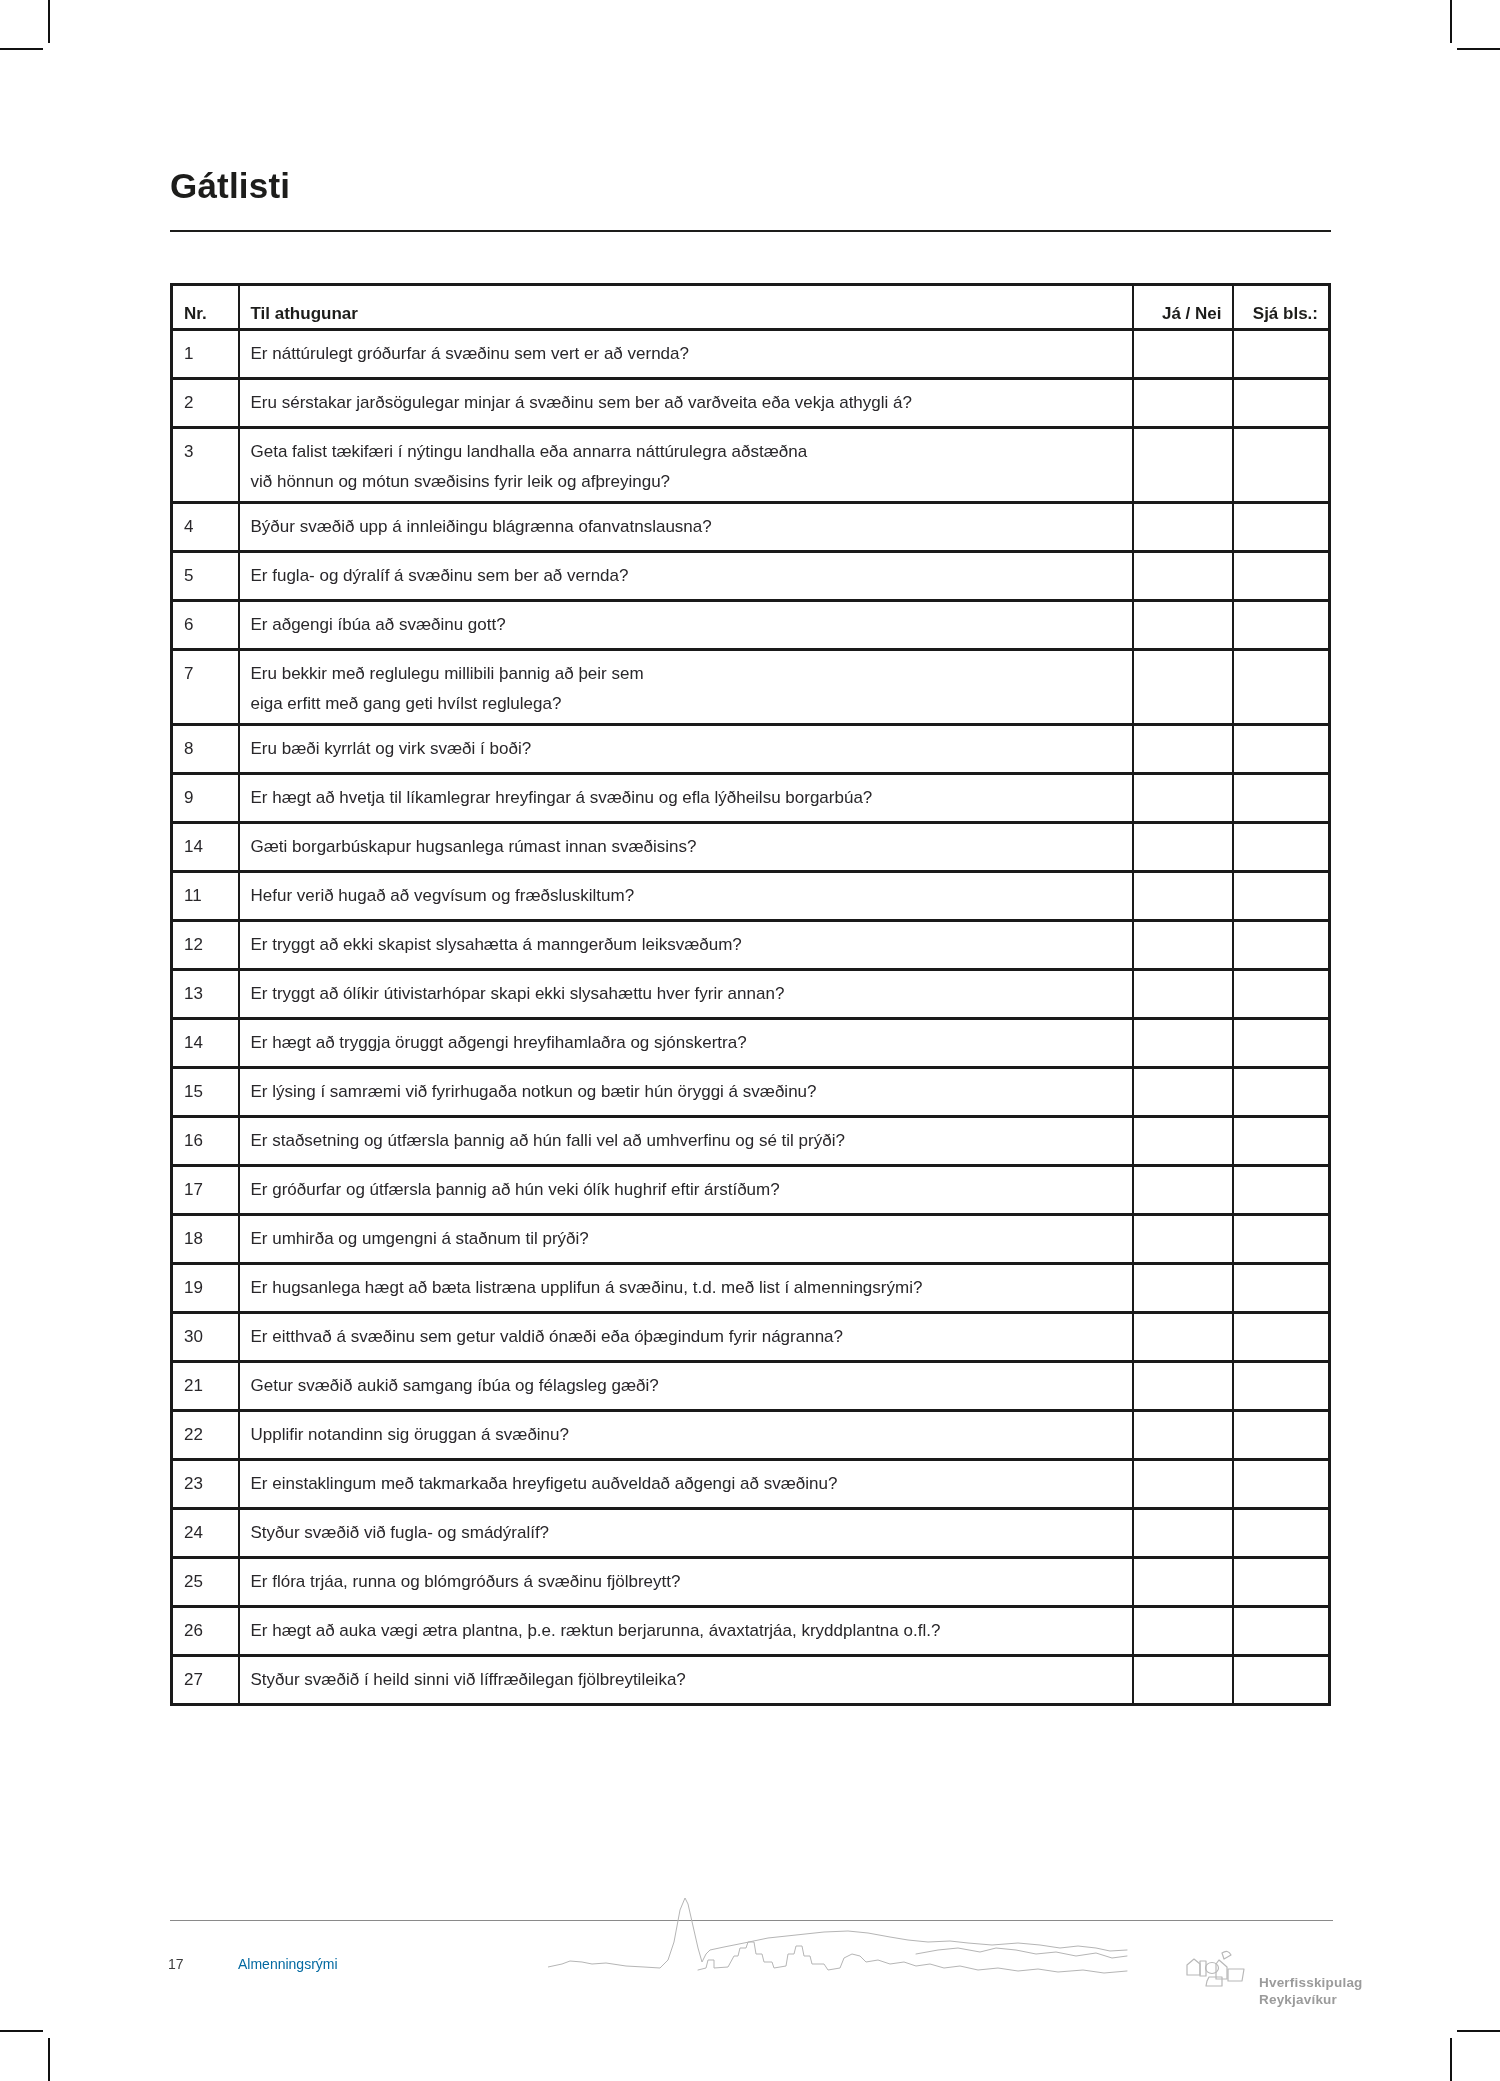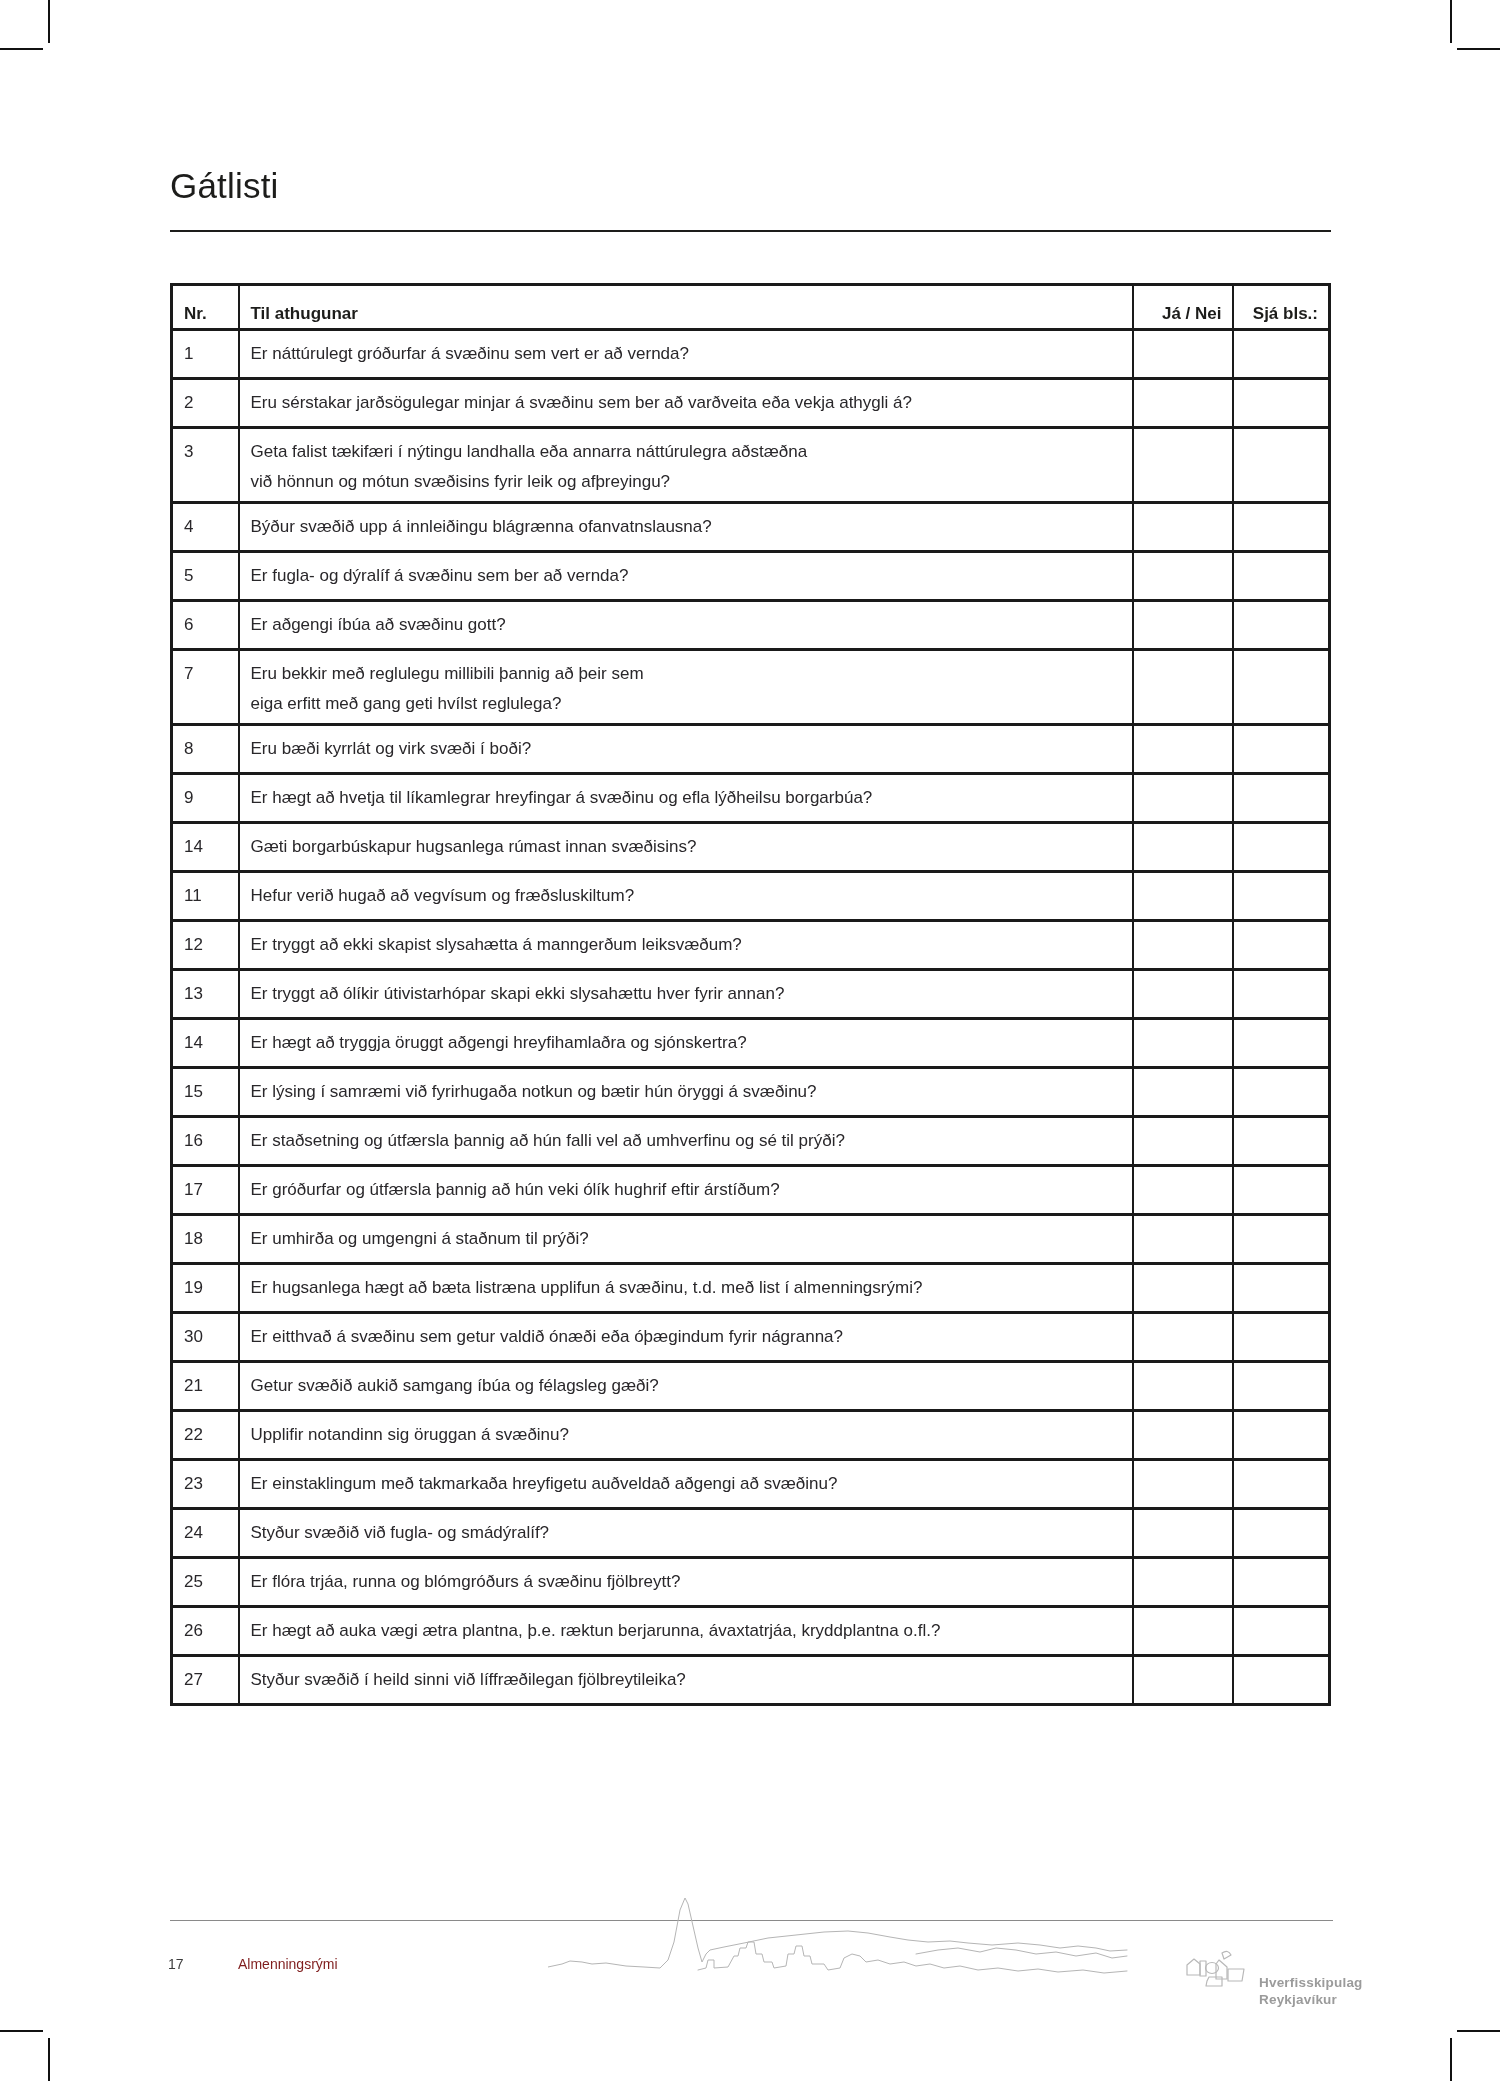--- a/index.html
+++ b/index.html
@@ -15,21 +15,21 @@
   }
 
   
   .crop { position: absolute; background: #111111; }
 
   
   .page-title {
     position: absolute;
     left: 170px; top: 166px;
     font-size: 35px;
-    font-weight: 400;
+    font-weight: 700;
     letter-spacing: 0.2px;
     color: #1d1d1b;
   }
   .title-rule {
     position: absolute;
     left: 170px; top: 230px;
     width: 1161px; height: 2px;
     background: #1d1d1b;
   }
 
@@ -76,21 +76,21 @@
   .footer-page {
     position: absolute;
     left: 168px; top: 1956px;
     font-size: 14px;
     color: #3c3c3c;
   }
   .footer-section {
     position: absolute;
     left: 238px; top: 1956px;
     font-size: 14px;
-    color: #7f1d1d;
+    color: #0369a1;
   }
 
   .skyline {
     position: absolute;
     left: 548px; top: 1890px;
     width: 585px; height: 85px;
   }
 
   .brand {
     position: absolute;

